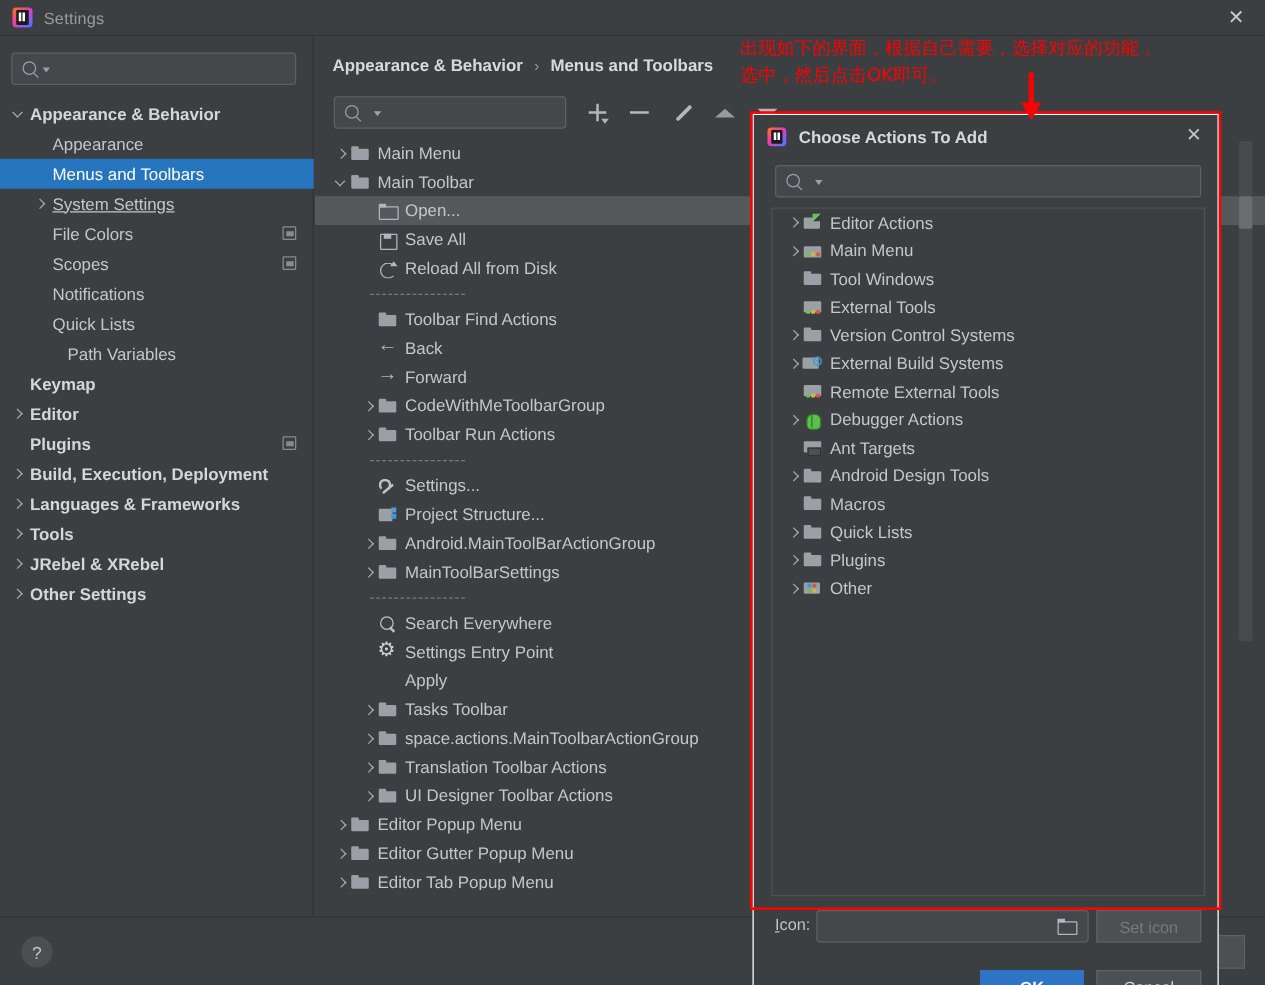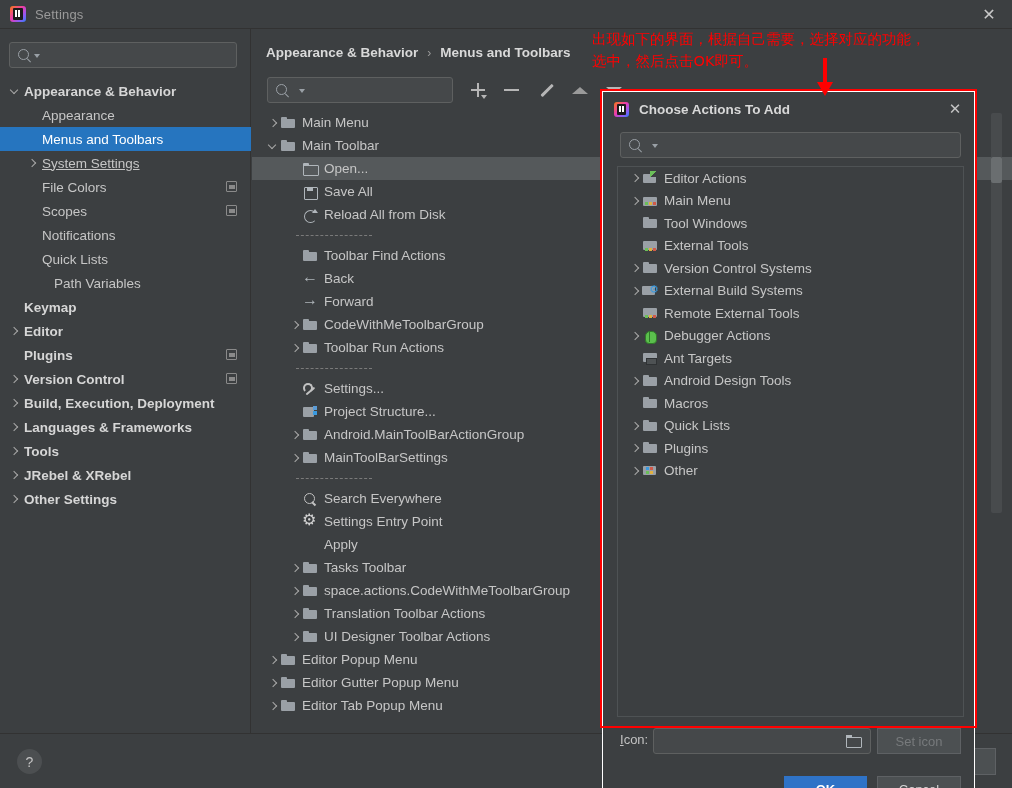--- a/index.html
+++ b/index.html
@@ -469,25 +469,20 @@
           <span class="arrow right"></span>
           <span>Editor</span>
         </div>
         <div class="sb-item bold" style="padding-left: 8px;">
           <span class="arrow"></span>
           <span>Plugins</span>
           <span class="sb-badge"></span>
         </div>
         <div class="sb-item bold" style="padding-left: 8px;">
           <span class="arrow right"></span>
-          <span>Version Control</span>
-          <span class="sb-badge"></span>
-        </div>
-        <div class="sb-item bold" style="padding-left: 8px;">
-          <span class="arrow right"></span>
           <span>Build, Execution, Deployment</span>
         </div>
         <div class="sb-item bold" style="padding-left: 8px;">
           <span class="arrow right"></span>
           <span>Languages &amp; Frameworks</span>
         </div>
         <div class="sb-item bold" style="padding-left: 8px;">
           <span class="arrow right"></span>
           <span>Tools</span>
         </div>
@@ -622,21 +617,21 @@
           <span>Apply</span>
         </div>
         <div class="tree-row" style="padding-left: 36px;">
           <span class="tw-arrow right"></span>
           <span class="ic ic-folder"></span>
           <span>Tasks Toolbar</span>
         </div>
         <div class="tree-row" style="padding-left: 36px;">
           <span class="tw-arrow right"></span>
           <span class="ic ic-folder"></span>
-          <span>space.actions.CodeWithMeToolbarGroup</span>
+          <span>space.actions.MainToolbarActionGroup</span>
         </div>
         <div class="tree-row" style="padding-left: 36px;">
           <span class="tw-arrow right"></span>
           <span class="ic ic-folder"></span>
           <span>Translation Toolbar Actions</span>
         </div>
         <div class="tree-row" style="padding-left: 36px;">
           <span class="tw-arrow right"></span>
           <span class="ic ic-folder"></span>
           <span>UI Designer Toolbar Actions</span>

